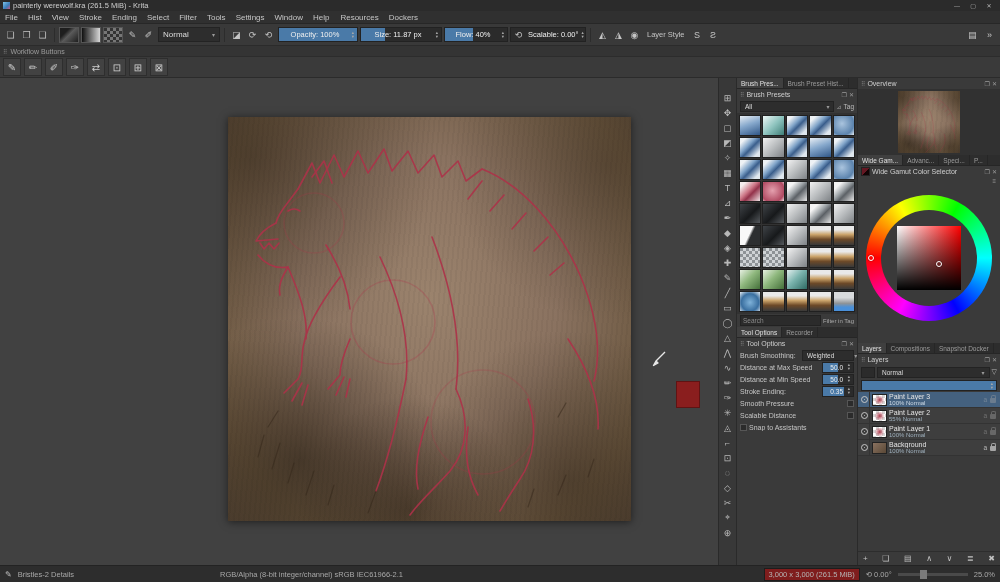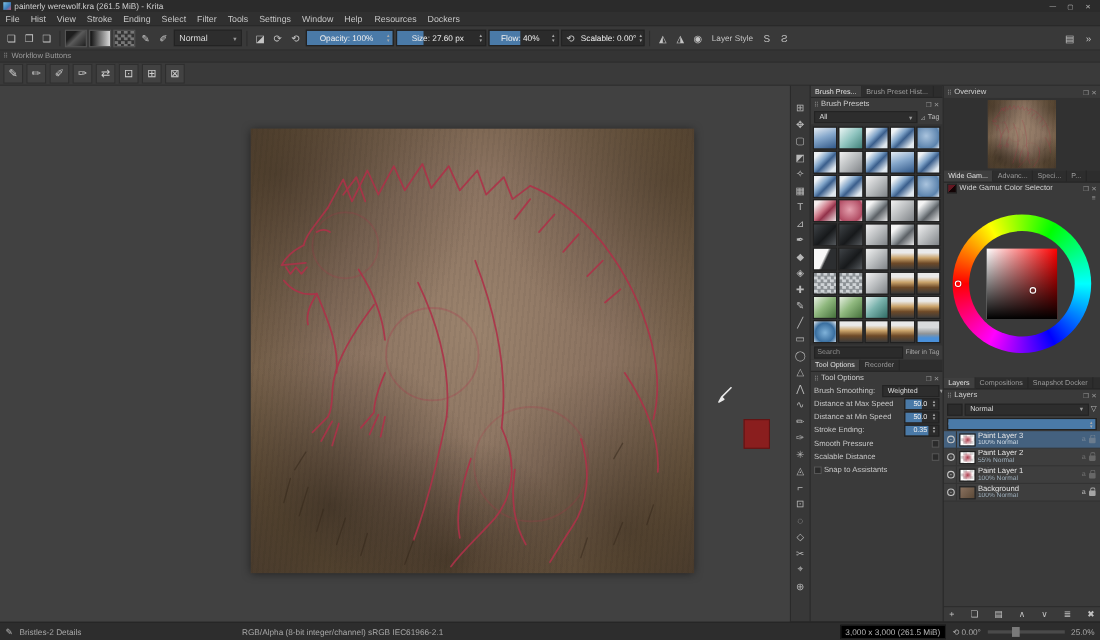--- a/index.html
+++ b/index.html
@@ -147,21 +147,21 @@
 .dim{opacity:.4}
 .vspacer{flex:1}
 .layer-btns{height:14px;display:flex;align-items:center;justify-content:space-between;padding:0 5px;border-top:1px solid #2d2d2d;flex:0 0 auto}
 .lb-btn{color:#c2c2c2;font-size:8px}
 
 
 .statusbar{height:17px;background:#2d2d2d;border-top:1px solid #232323;display:flex;align-items:center;gap:6px;padding:0 5px;font-size:7.5px;color:#a8a8a8;flex:0 0 auto}
 .sb-icon{font-size:8px;color:#bdbdbd}
 .sb-profile{margin-left:140px;white-space:nowrap}
 .sb-right{margin-left:auto;display:flex;align-items:center;gap:6px}
-.sb-dims{background:#000000;border:1px solid #1d1d1d;padding:1px 4px;color:#b5b5b5;white-space:nowrap}
+.sb-dims{background:#7f1d1d;border:1px solid #1d1d1d;padding:1px 4px;color:#b5b5b5;white-space:nowrap}
 .sb-angle{display:flex;align-items:center;gap:2px;white-space:nowrap}
 .zoom-slider{width:70px;height:3px;background:#4a4a4a;position:relative}
 .zoom-handle{position:absolute;left:22px;top:-3px;width:7px;height:9px;background:#7a7a7a}
 </style>
 </head>
 <body>
 
 <div class="app">
 
   <div class="titlebar">
@@ -217,21 +217,21 @@
     <span class="tb-field w-op spinbox">
       <span class="tb-fill" style="width: 100%;"></span>
       <span class="lab">Opacity: 100%</span>
     <span class="spin">
           <i>▴</i>
           <i>▾</i>
         </span>
       </span>
     <span class="tb-field w-size spinbox">
       <span class="tb-fill" style="width: 30%;"></span>
-      <span class="lab">Size: 27.60 px</span>
+      <span class="lab">Size: 11.87 px</span>
     <span class="spin">
           <i>▴</i>
           <i>▾</i>
         </span>
       </span>
     <span class="tb-field w-flow spinbox">
       <span class="tb-fill" style="width: 45%;"></span>
       <span class="lab">Flow: 40%</span>
     <span class="spin">
           <i>▴</i>

